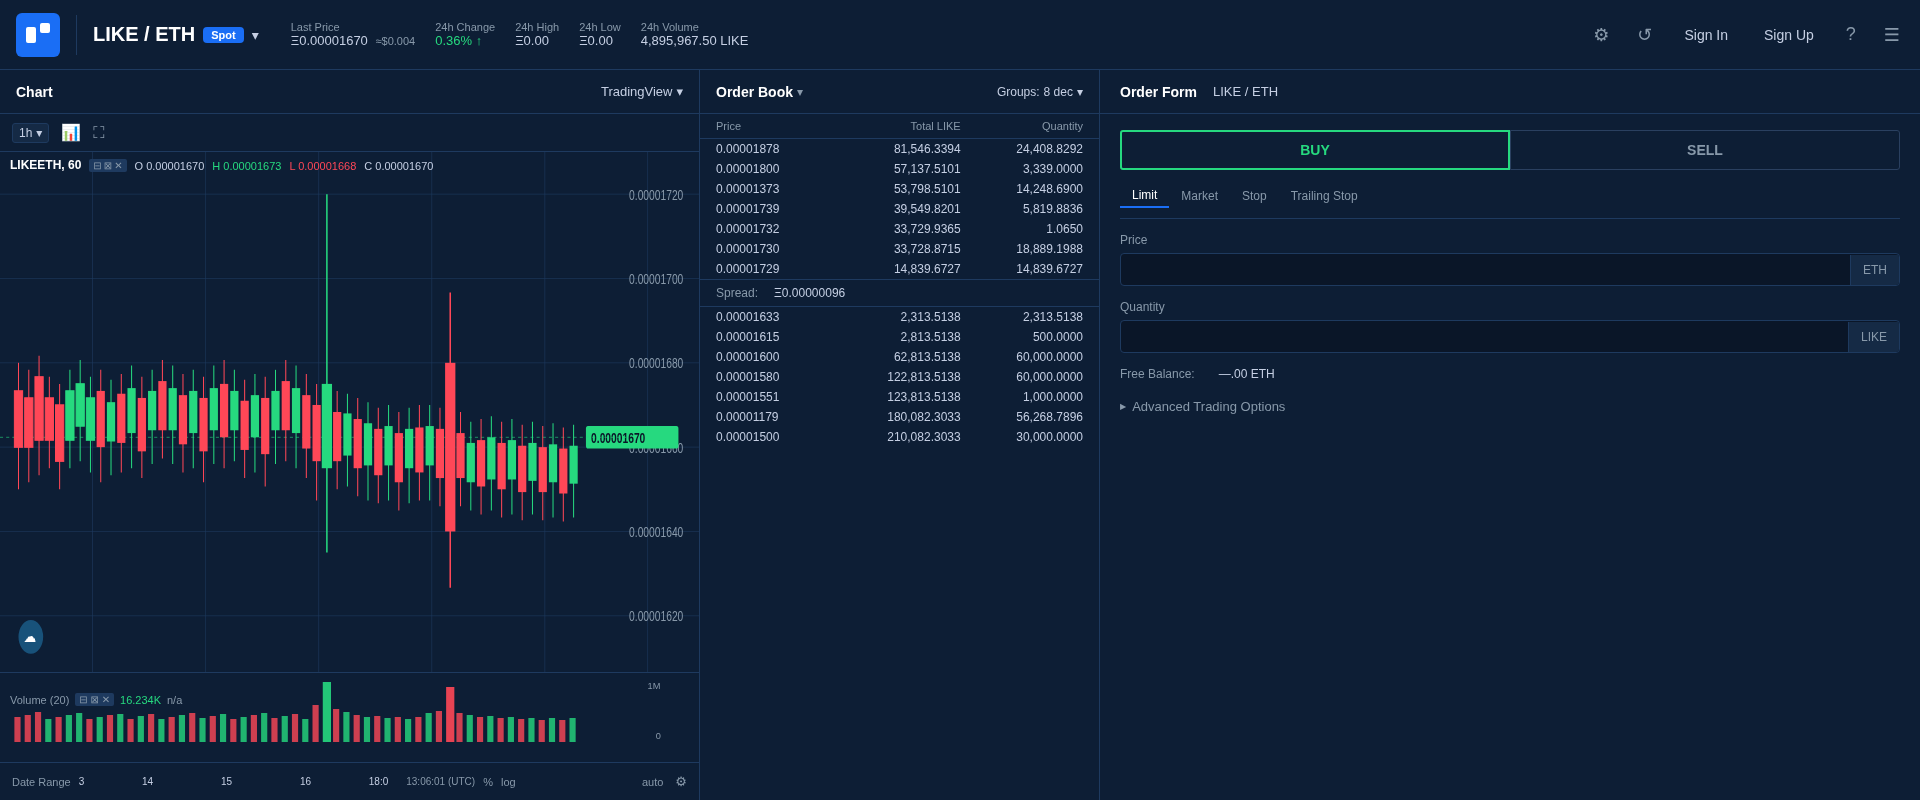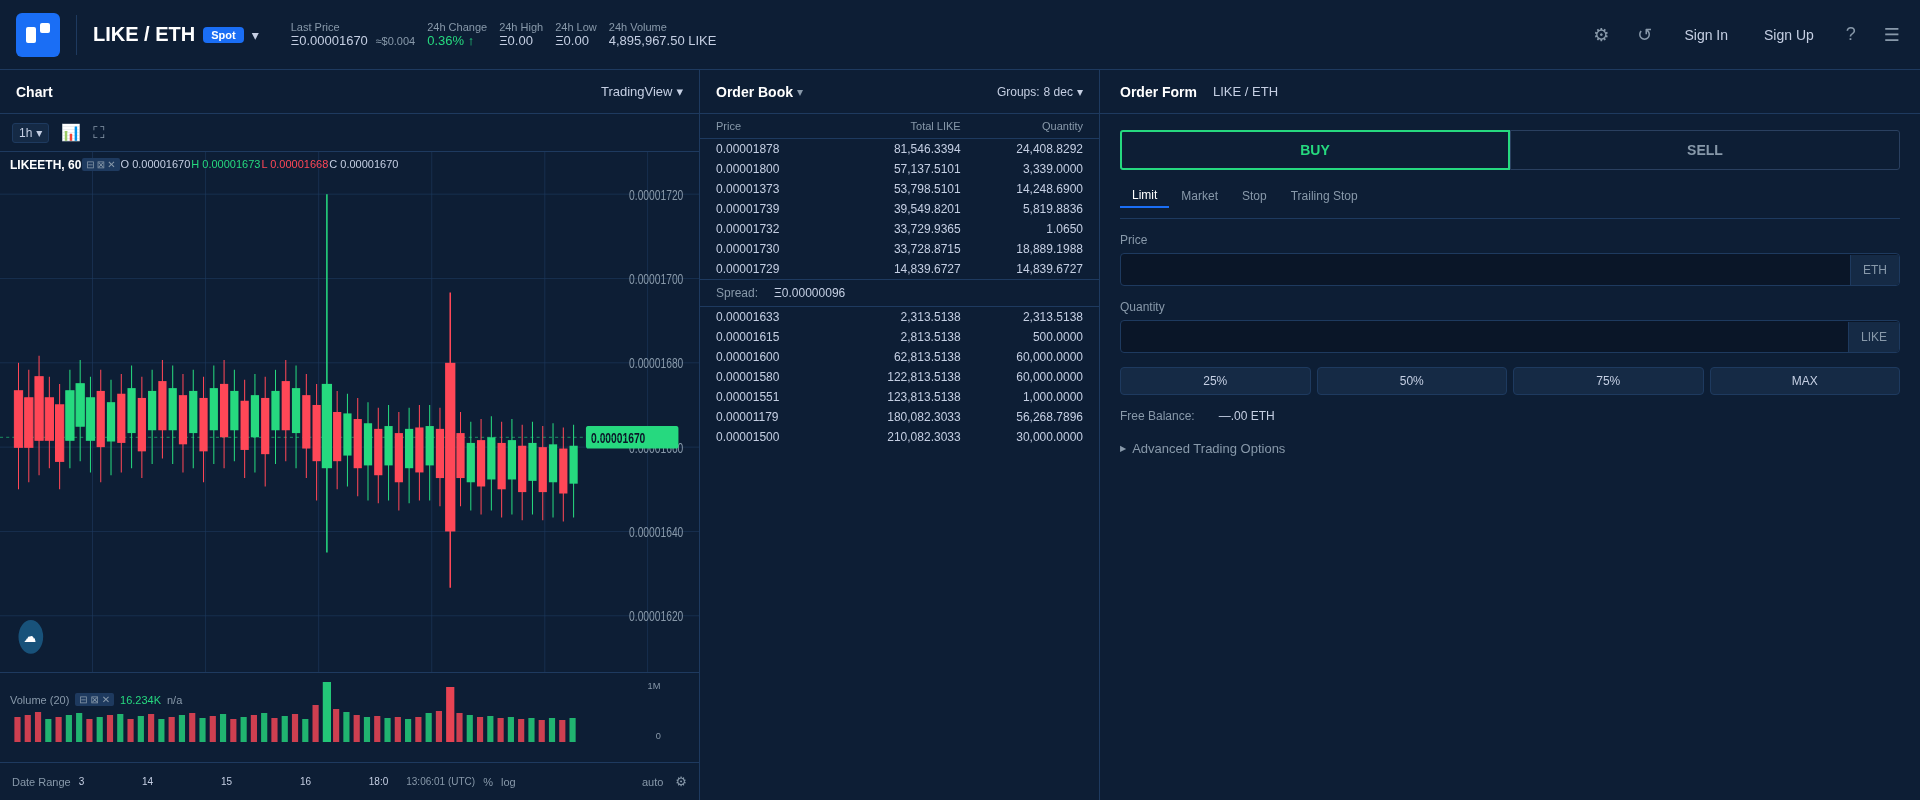--- a/index.html
+++ b/index.html
@@ -54,21 +54,21 @@
       background: #1a6ef5;
       color: white;
       padding: 2px 8px;
       border-radius: 4px;
       font-size: 11px;
       font-weight: bold;
     }
     .chevron-icon { color: #c5cfe3; font-size: 14px; }
     .market-stats {
       display: flex;
-      gap: 12px;
+      gap: 20px;
       margin-left: 16px;
       justify-content: space-between;
     }
     .stat-item { display: flex; flex-direction: column; }
     .stat-label { font-size: 11px; color: #8899aa; }
     .stat-value { font-size: 13px; color: #c5cfe3; }
     .stat-value.positive { color: #26d97f; }
     .header-right {
       margin-left: auto;
       display: flex;
@@ -162,22 +162,22 @@
       background: #0d1e35;
       overflow: hidden;
     }
     .chart-info-bar {
       position: absolute;
       top: 6px;
       left: 10px;
       font-size: 11px;
       color: #8899aa;
       display: flex;
-      gap: 1px;
-      align-items: flex-start;
+      gap: 8px;
+      align-items: flex-end;
     }
     .chart-symbol { color: white; font-weight: bold; font-size: 12px; }
     .ohlc-o { color: #c5cfe3; }
     .ohlc-c { color: #c5cfe3; }
 
     
     .chart-svg {
       width: 100%;
       height: 100%;
     }
@@ -876,26 +876,20 @@
       </div>
 
       <div class="field-group">
         <span class="field-label">Quantity</span>
         <div class="field-input-row">
           <input class="field-input" type="text" value="" style="">
           <span class="field-unit">LIKE</span>
         </div>
       </div>
 
-      <div class="pct-buttons">
-        <button class="pct-btn">25%</button>
-        <button class="pct-btn">50%</button>
-        <button class="pct-btn">75%</button>
-        <button class="pct-btn">MAX</button>
-      </div>
 
       <div class="free-balance">
         <span>Free Balance:</span>
         <span class="free-balance-val">—.00 ETH</span>
       </div>
 
       <div class="advanced-options">
         <span class="triangle-icon">▶</span>
         <span>Advanced Trading Options</span>
       </div>

